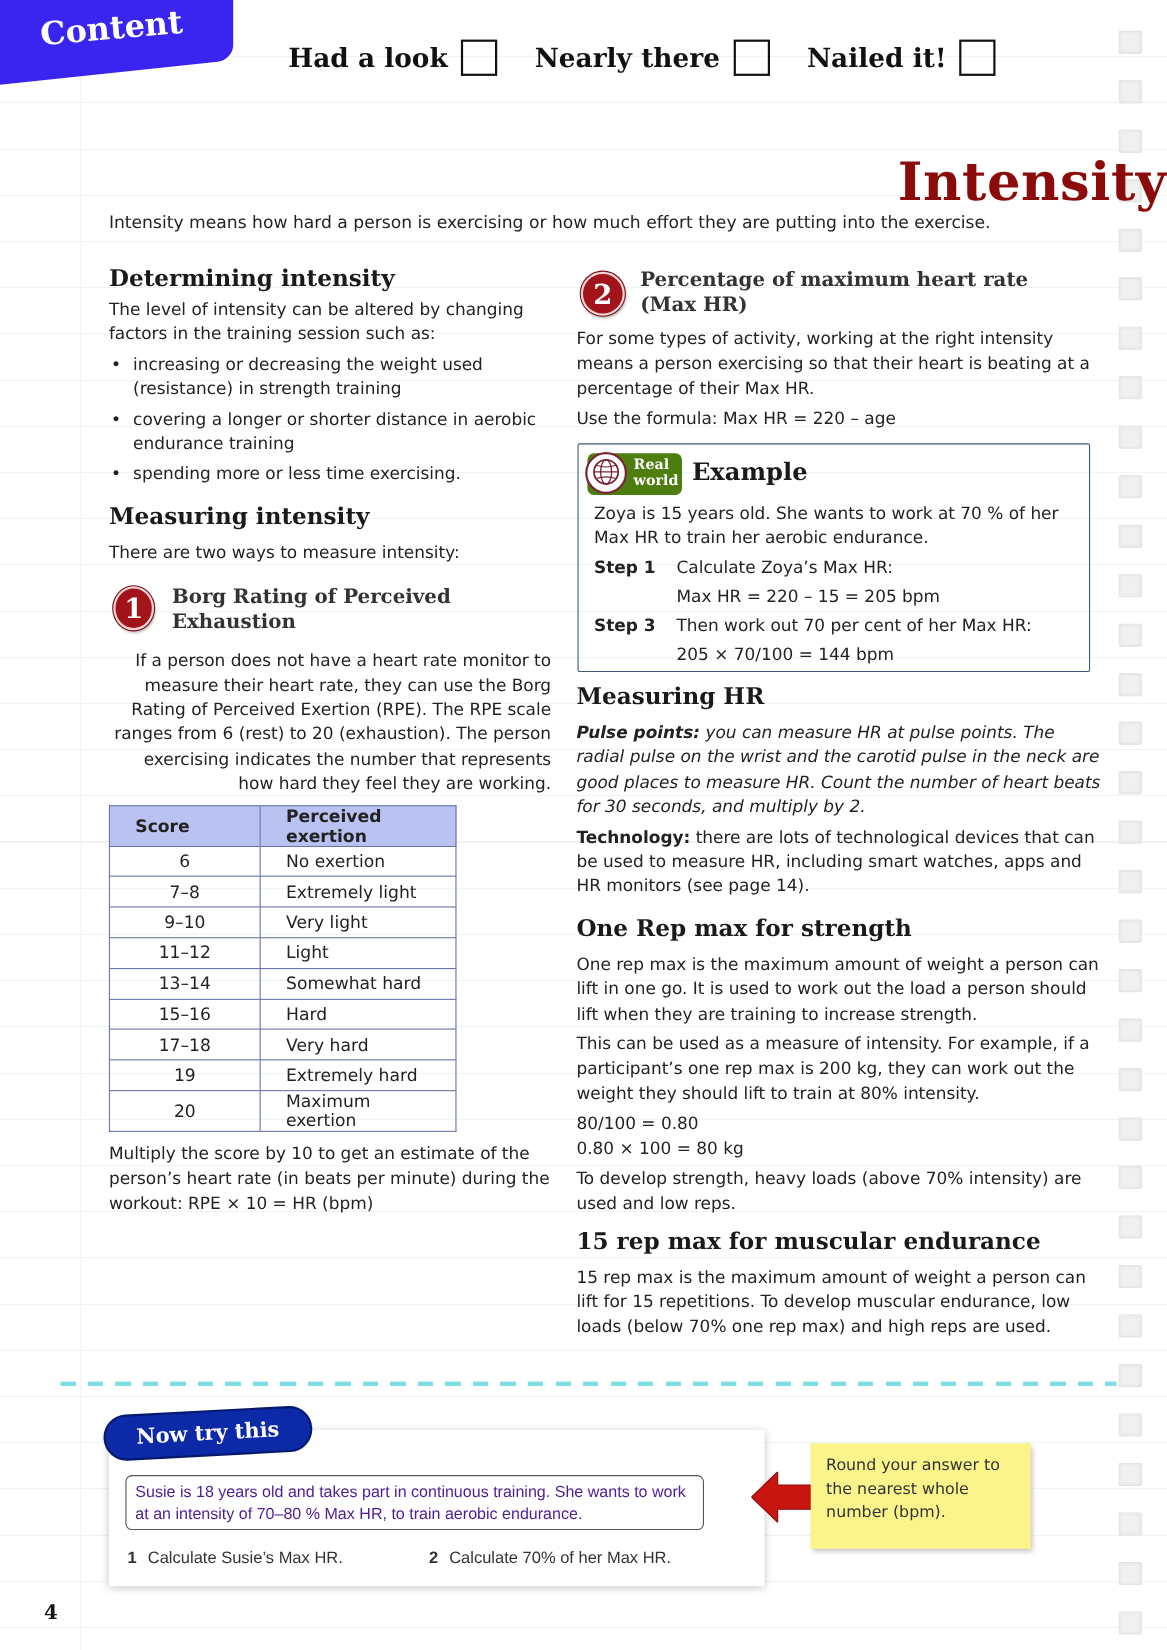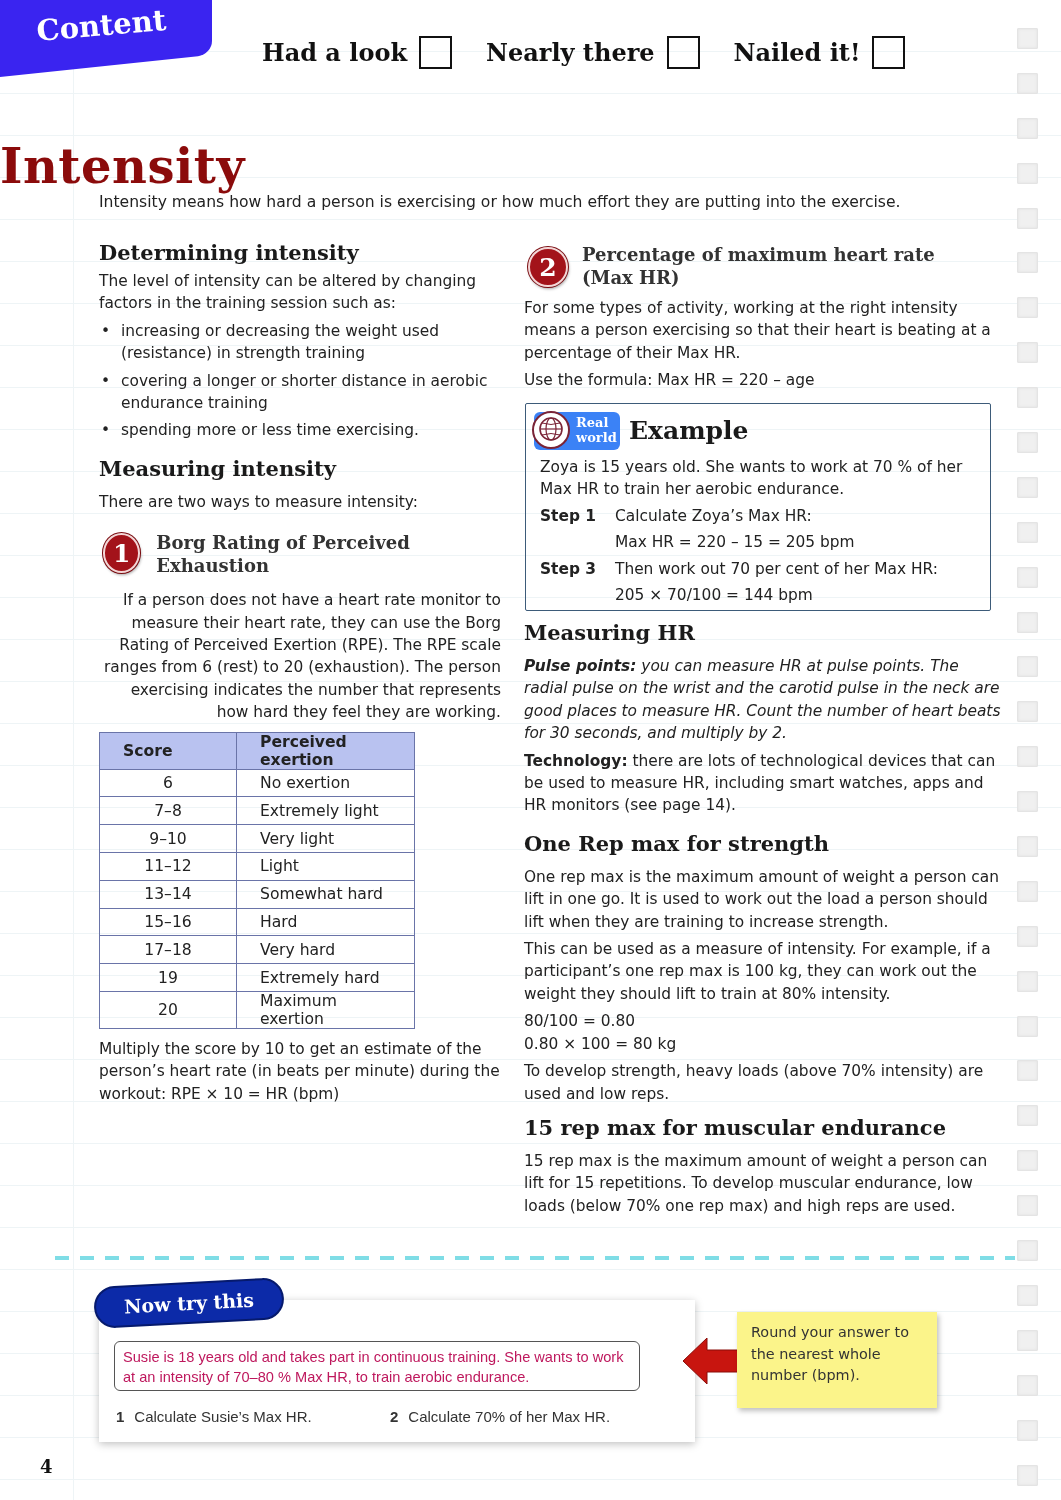--- a/index.html
+++ b/index.html
@@ -30,21 +30,21 @@
   .content-label {
     position:absolute; left:38px; top:14px; color:#fff;
     font-family:"DejaVu Serif", serif; font-weight:bold; font-size:29px;
     transform: rotate(-5deg); transform-origin:0 100%;
   }
   .progress { position:absolute; top:36px; left:262px; display:flex; align-items:center; }
   .progress-item { display:flex; align-items:center; margin-right:34px; }
   .progress-label { font-family:"DejaVu Serif", serif; font-weight:bold; font-size:24px; color:#111; }
   .progress-box { width:33px; height:33px; border:2px solid #111; margin-left:12px; box-sizing:border-box; }
   .title {
-    position:absolute; top:106px; left:0; width:1061px; text-align:left;
+    position:absolute; top:106px; left:0; width:1061px; text-align:right;
     font-family:"DejaVu Serif", serif; font-weight:bold; font-size:48px; color:#8b0b0b;
     letter-spacing:0.5px;
   }
   .intro { position:absolute; top:193px; left:99px; font-size:15.6px; color:#222; }
   .col { position:absolute; }
   .h2 { font-family:"DejaVu Serif", serif; font-weight:bold; font-size:21px; color:#1a1a1a; margin:0; }
   .h3 { font-family:"DejaVu Serif", serif; font-weight:bold; font-size:18px; color:#333; margin:0; line-height:23px; }
   .p { font-size:15.4px; line-height:22.4px; color:#222; margin:0; }
   .bullets { margin:0; padding:0; list-style:none; }
   .bullets li { position:relative; padding-left:22px; font-size:15.4px; line-height:22.4px; margin-bottom:5px; }
@@ -62,31 +62,31 @@
     border:1px solid #6a74a8; font-size:15.6px; height:26.8px; padding:0 23px; font-weight:normal;
   }
   table.rpe th { background:#b9c2f0; text-align:left; font-weight:bold; color:#222; }
   table.rpe td.score { text-align:center; width:90px; }
   .example-box {
     position:absolute; left:525px; top:403px; width:466px; height:208px;
     border:1.5px solid #3d5b79; box-sizing:border-box; border-radius:2px;
   }
   .rw-badge {
     position:absolute; left:8px; top:8px; width:86px; height:38px;
-    background:#3b82f6; border-radius:6px; display:flex; align-items:center;
+    background:#4d7c0f; border-radius:6px; display:flex; align-items:center;
   }
   .rw-globe {
     position:absolute; left:-2px; top:-1px; width:38px; height:38px; border-radius:50%;
     background:#fff; border:2px solid #7a2437; box-sizing:border-box;
   }
   .rw-text {
     position:absolute; left:42px; top:3px; color:#fff;
     font-family:"DejaVu Serif", serif; font-weight:bold; font-size:13px; line-height:15px;
   }
-  .example-title { position:absolute; left:103px; top:12px; font-family:"DejaVu Serif", serif; font-weight:bold; font-size:25px; color:#1a1a1a; }
+  .example-title { position:absolute; left:103px; top:12px; font-family:"DejaVu Serif", serif; font-weight:bold; font-size:22px; color:#1a1a1a; }
   .ex-body { position:absolute; left:14px; top:52px; width:445px; }
   .step-row { display:flex; font-size:15.4px; line-height:22.4px; margin-top:4px; }
   .step-label { font-weight:bold; width:75px; flex:none; }
   .step-calc { padding-left:75px; font-size:15.4px; line-height:22.4px; margin-top:4px; }
   .dashed {
     position:absolute; left:55px; top:1256px; width:960px; height:4px;
     background-image: repeating-linear-gradient(to right, #7fdde6 0, #7fdde6 14px, transparent 14px, transparent 25px);
   }
   .ntt-card {
     position:absolute; left:99px; top:1300px; width:596px; height:142px; background:#fff;
@@ -95,21 +95,21 @@
   .ntt-tab {
     position:absolute; left:94px; top:1282px; width:190px; height:42px; background:#0c2aa8;
     border-radius:22px; border:2px solid #061a6d; box-sizing:border-box;
     transform: rotate(-3deg);
     display:flex; align-items:center; justify-content:center;
   }
   .ntt-tab span { color:#fff; font-family:"DejaVu Serif", serif; font-weight:bold; font-size:19px; }
   .ntt-question {
     position:absolute; left:114px; top:1341px; width:526px; height:50px;
     border:1px solid #555; border-radius:6px; box-sizing:border-box;
-    padding:5px 8px; font-family:"Liberation Sans", sans-serif; font-size:14.6px; line-height:20px; color:#be185d;
+    padding:5px 8px; font-family:"Liberation Sans", sans-serif; font-size:14.6px; line-height:20px; color:#4c1d95;
   }
   .ntt-tasks { position:absolute; top:1408px; left:116px; display:flex; font-family:"Liberation Sans", sans-serif; font-size:15px; color:#333; }
   .ntt-task { display:flex; }
   .ntt-task b { margin-right:10px; }
   .arrow { position:absolute; left:683px; top:1338px; width:60px; height:46px; }
   .sticky {
     position:absolute; left:737px; top:1312px; width:200px; height:96px;
     background:#fbf48a; box-shadow: 2px 3px 5px rgba(0,0,0,0.25);
     padding:10px 14px; box-sizing:border-box;
     font-size:14.4px; line-height:21.5px; color:#333;
@@ -286,21 +286,21 @@
   </div>
 </div>
 
 <div class="col" style="left:524px; top:620px; width:478px;">
   <h2 class="h2">Measuring HR</h2>
   <p class="p" style="margin-top:10px;font-style:italic;"><b>Pulse points:</b><span> you can measure HR at pulse points. The radial pulse on the wrist and the carotid pulse in the neck are good places to measure HR. Count the number of heart beats for 30 seconds, and multiply by 2.</span></p>
   <p class="p" style="margin-top:5px;"><b>Technology:</b><span> there are lots of technological devices that can be used to measure HR, including smart watches, apps and HR monitors (see page 14).</span></p>
 
   <h2 class="h2" style="margin-top:14px;">One Rep max for strength</h2>
   <p class="p" style="margin-top:10px;">One rep max is the maximum amount of weight a person can lift in one go. It is used to work out the load a person should lift when they are training to increase strength.</p>
-  <p class="p" style="margin-top:5px;">This can be used as a measure of intensity. For example, if a participant’s one rep max is 100 kg, they can work out the weight they should lift to train at 80% intensity.</p>
+  <p class="p" style="margin-top:5px;">This can be used as a measure of intensity. For example, if a participant’s one rep max is 200 kg, they can work out the weight they should lift to train at 80% intensity.</p>
   <p class="p" style="margin-top:5px;">80/100 = 0.80</p>
   <p class="p">0.80 × 100 = 80 kg</p>
   <p class="p" style="margin-top:5px;">To develop strength, heavy loads (above 70% intensity) are used and low reps.</p>
 
   <h2 class="h2" style="margin-top:10px;">15 rep max for muscular endurance</h2>
   <p class="p" style="margin-top:10px;">15 rep max is the maximum amount of weight a person can lift for 15 repetitions. To develop muscular endurance, low loads (below 70% one rep max) and high reps are used.</p>
 </div>
 
 <div class="dashed"></div>
 

